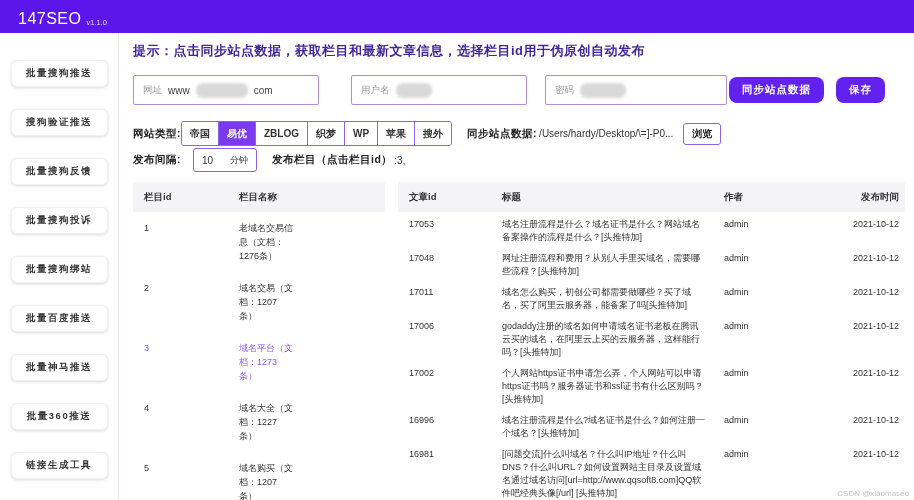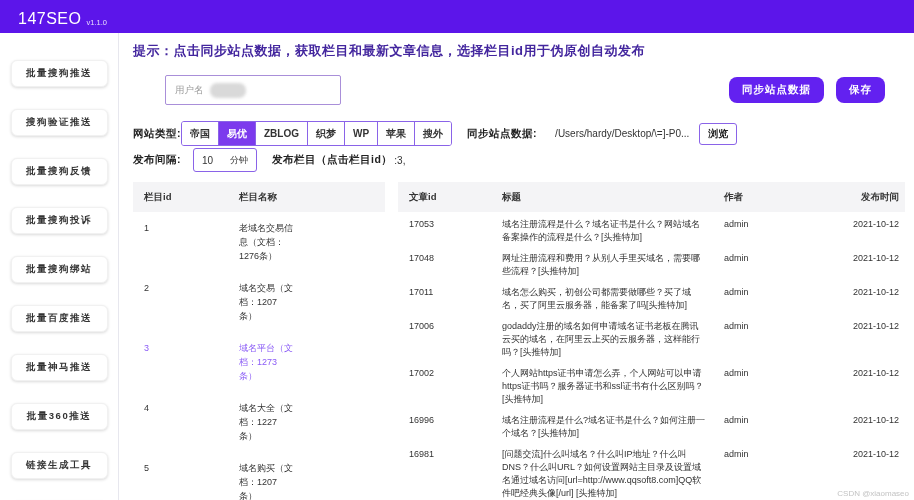--- a/index.html
+++ b/index.html
@@ -35,21 +35,21 @@
     padding:0 13px;font-size:10.5px;font-weight:700;letter-spacing:1px;cursor:pointer}
   
   .type-row{display:flex;align-items:center;margin-top:16px}
   .row-label{font-size:10.5px;font-weight:700;color:#222;letter-spacing:.5px}
   .tabs{display:flex;border:1px solid #8a63e8;border-radius:3px;overflow:hidden;height:25px;}
   .tab{padding:0 8px;display:flex;align-items:center;font-size:10px;font-weight:700;color:#333;
     border-left:1px solid #8a63e8;cursor:pointer;background:#fff}
   .tab:first-child{border-left:none}
   .tab.selected{background:#7c3aed;color:#fff}
   .monitor-label{margin-left:15px}
-  .monitor-path{font-size:10px;color:#333;margin-left:18px}
+  .monitor-path{font-size:10px;color:#333;margin-left:2px}
   .btn-browse{margin-left:10px;background:#fff;border:1px solid #8a63e8;border-radius:3px;
     height:22px;padding:0 8px;font-size:10px;font-weight:700;color:#222;cursor:pointer}
   
   .interval-row{display:flex;align-items:center;margin-top:2px}
   .interval-box{margin-left:12px;width:64px;height:24px;border:1px solid #8a63e8;border-radius:3px;
     display:flex;align-items:center;justify-content:space-between;padding:0 8px}
   .interval-val{font-size:10px;color:#333}
   .interval-unit{font-size:9px;color:#333}
   .publish-label{margin-left:15px}
   .publish-val{font-size:10px;color:#333;font-weight:400;margin-left:2px}
@@ -127,23 +127,33 @@
   </div>
       <div class="side-btn disabled">
     <span></span>
   </div>
     </div>
 
   <div class="main">
     <div class="hint">提示：点击同步站点数据，获取栏目和最新文章信息，选择栏目id用于伪原创自动发布</div>
 
     <div class="form-row">
+      <div class="input-box box-url">
+        <span class="in-label">网址</span>
+        <span class="in-val">www</span>
+        <span class="blur w52"></span>
+        <span class="in-val">com</span>
+      </div>
       <div class="input-box box-user">
         <span class="in-label">用户名</span>
         <span class="blur w36"></span>
+      </div>
+      <div class="input-box box-pass">
+        <span class="in-label">密码</span>
+        <span class="blur w46"></span>
       </div>
       <div class="btn-group">
         <button class="btn-primary">同步站点数据</button>
         <button class="btn-primary">保存</button>
       </div>
     </div>
 
     <div class="type-row">
       <span class="row-label">网站类型:</span>
       <div class="tabs" id="type-tabs">

